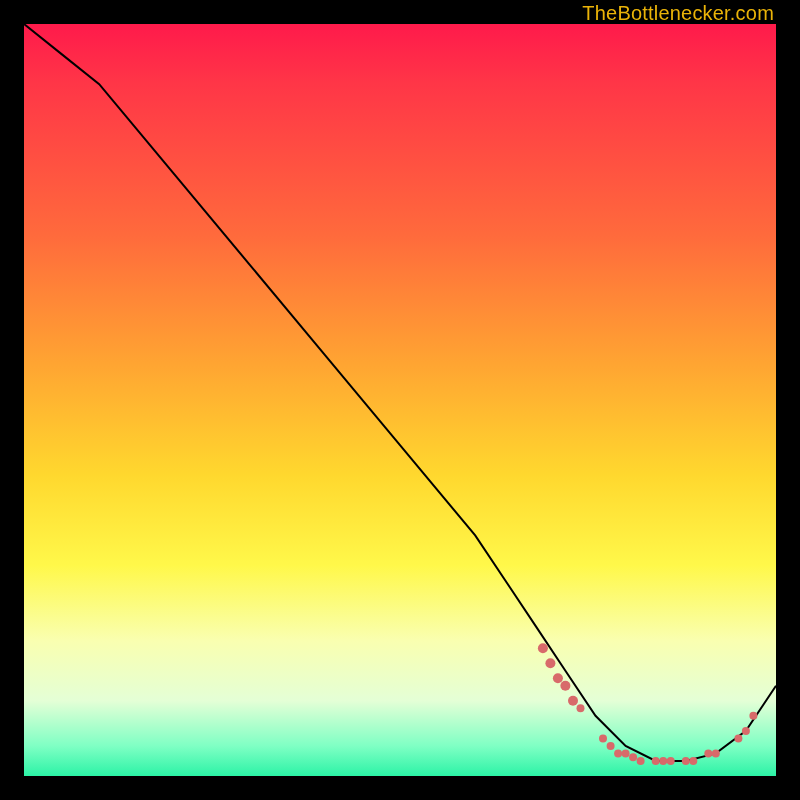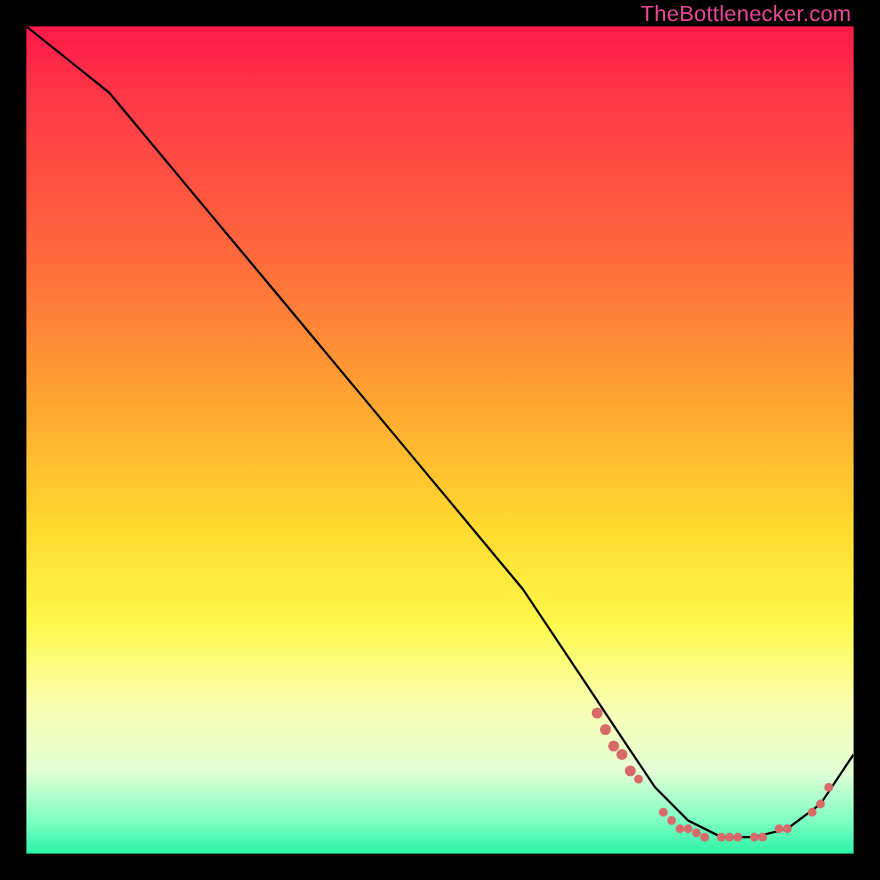--- a/index.html
+++ b/index.html
@@ -35,21 +35,21 @@
       #f9ffb0 82%,
       #e4ffd6 90%,
       #7fffc4 96%,
       #2cf3a6 100%
     );
   }
   .attribution {
     position: absolute;
     top: 2px;
     right: 26px;
-    color: #ec4899;
+    color: #eab308;
     font-size: 20px;
     font-weight: 500;
     letter-spacing: 0.2px;
   }
   svg.curve {
     position: absolute;
     left: 0;
     top: 0;
     width: 752px;
     height: 752px;

